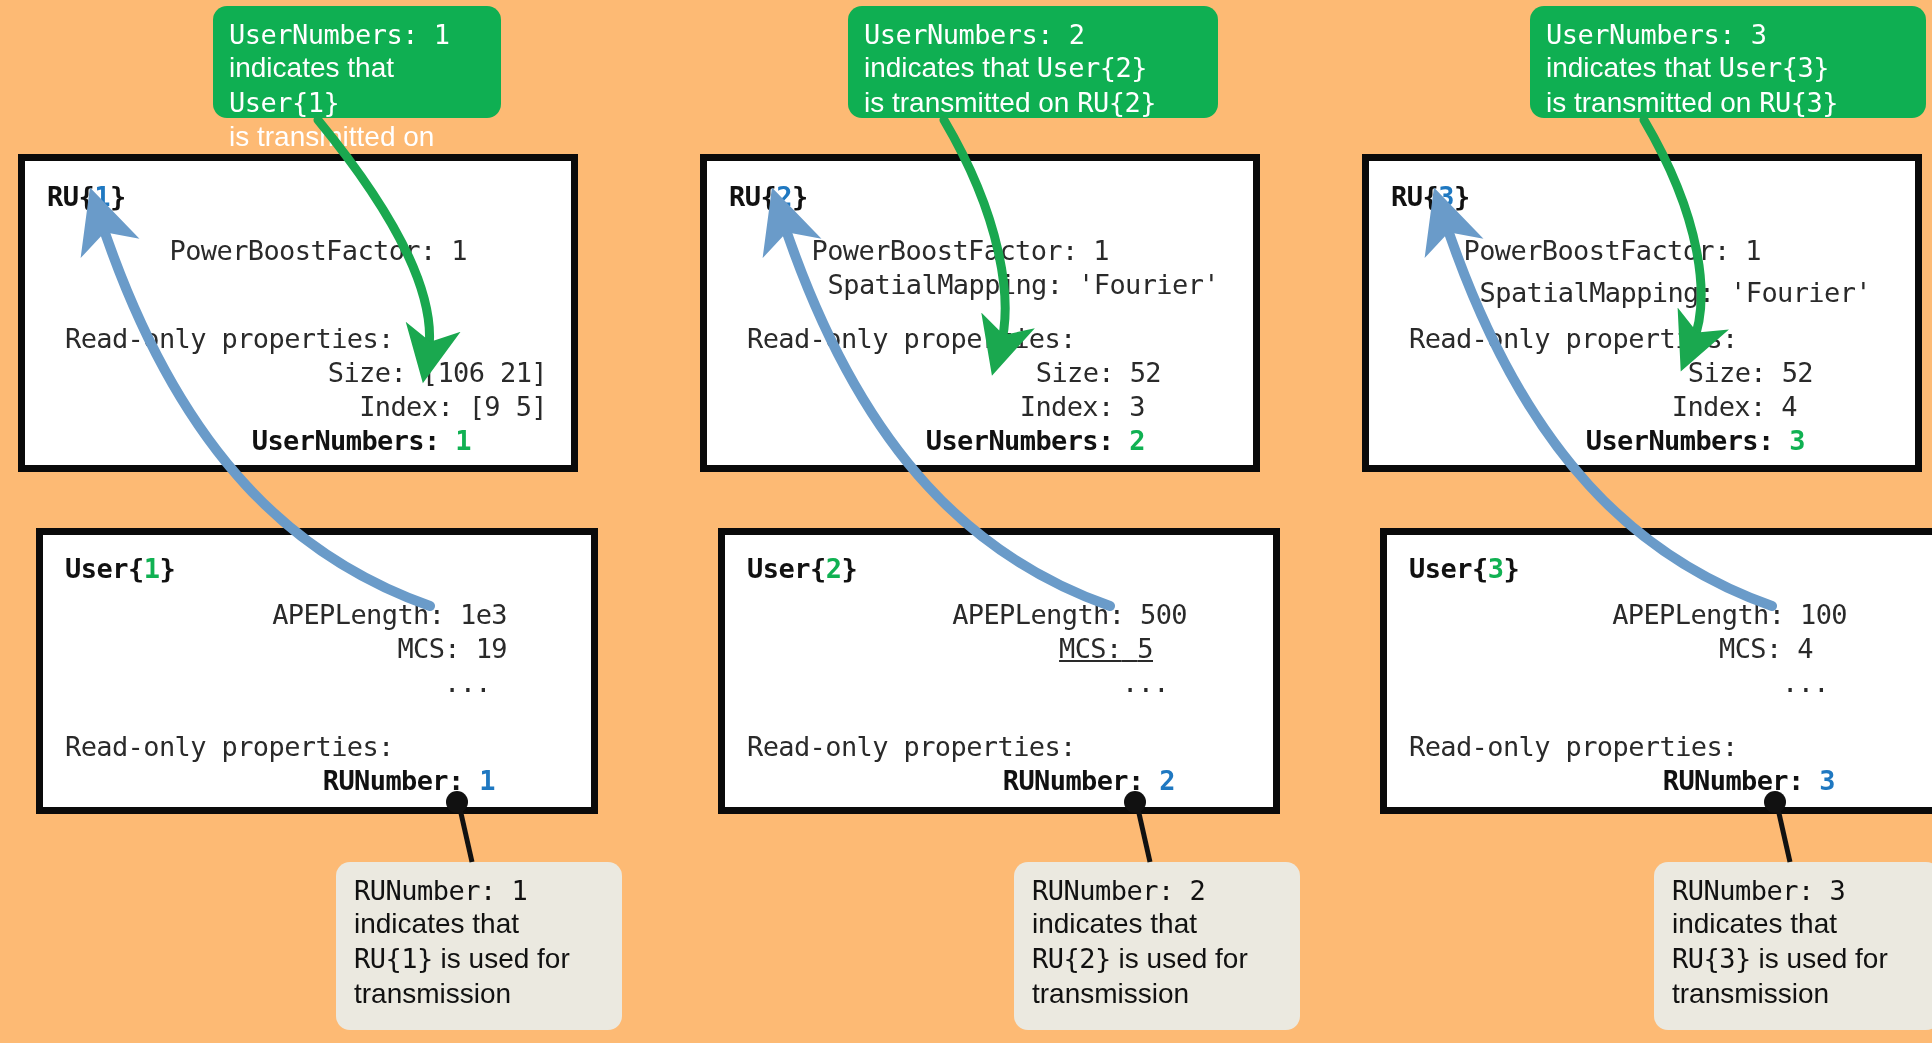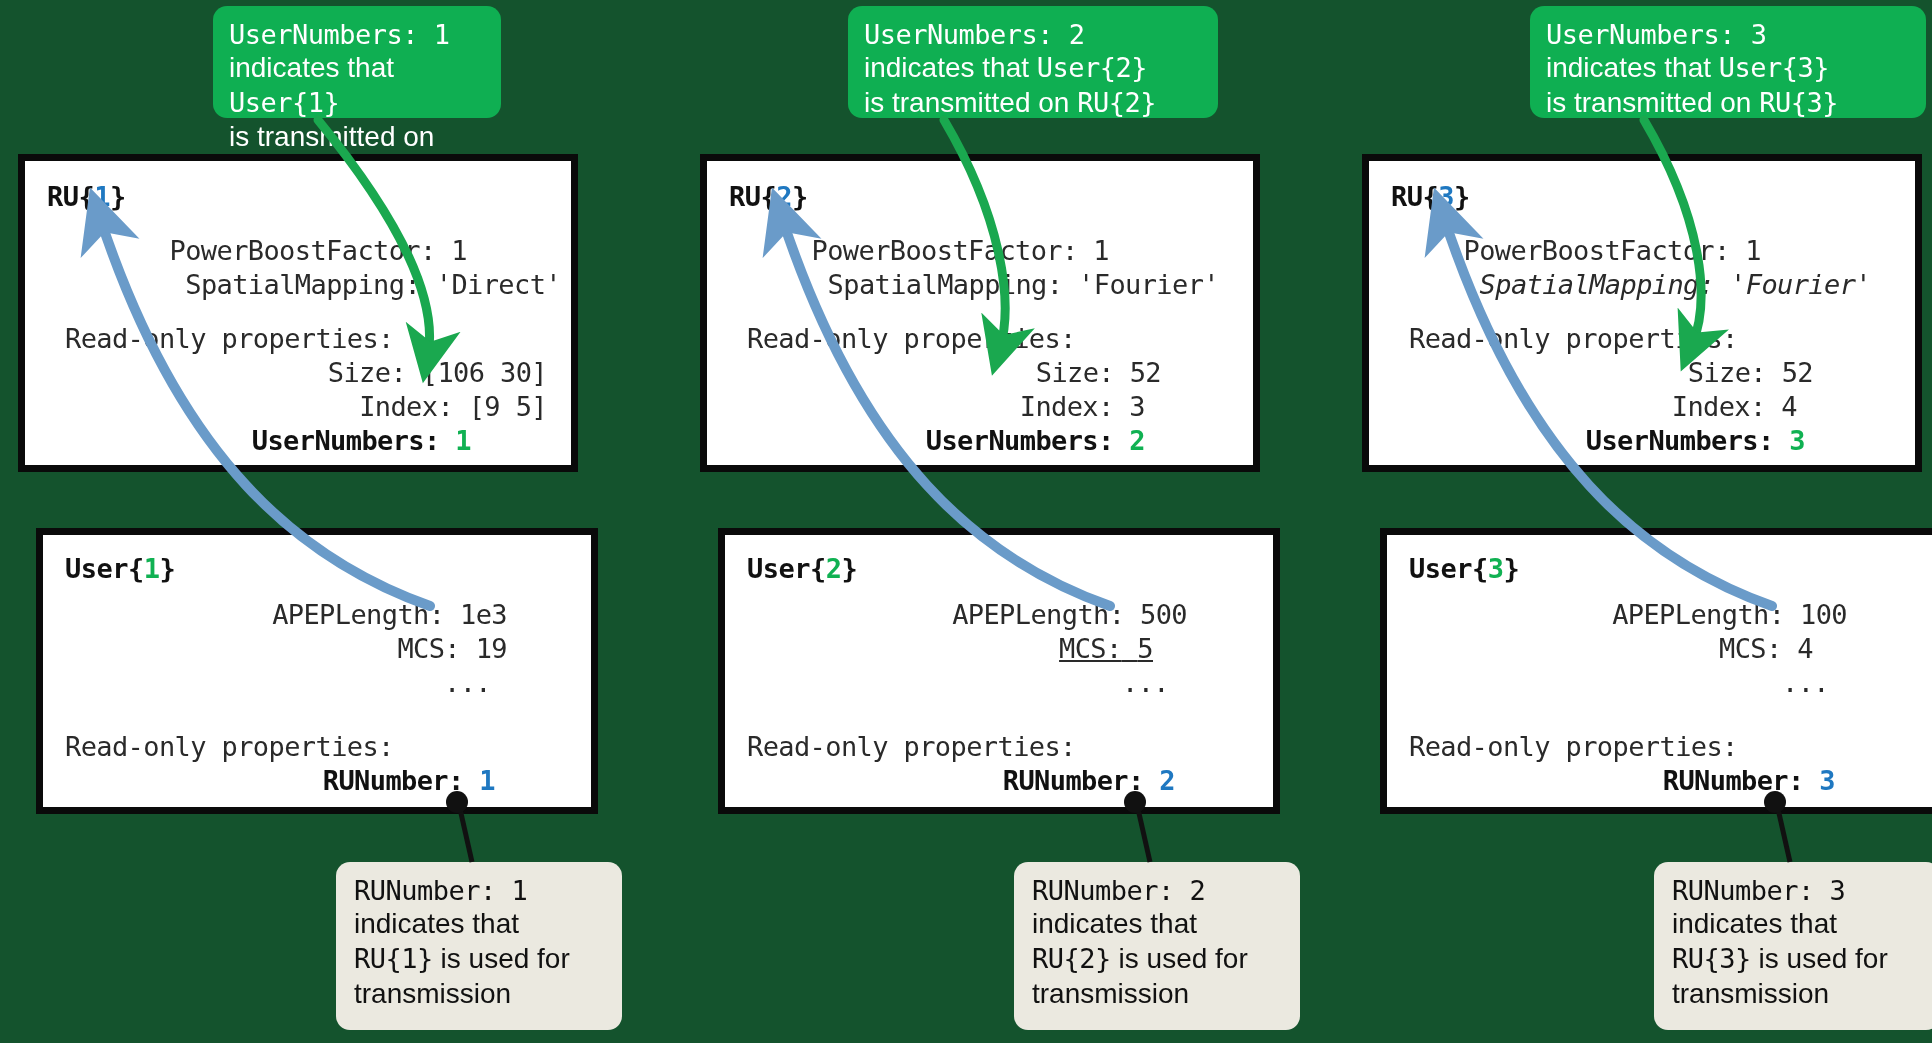--- a/index.html
+++ b/index.html
@@ -4,21 +4,21 @@
 <style>
   html, body {
     margin: 0;
     padding: 0;
     background: #4a6b50;
   }
   #canvas {
     position: relative;
     width: 1932px;
     height: 1043px;
-    background: #14532d;
+    background: #fdba74;
     overflow: hidden;
     font-family: "Liberation Sans", sans-serif;
   }
   .mono { font-family: "DejaVu Sans Mono", monospace; }
 
   
   .propbox {
     position: absolute;
     background: #ffffff;
     border: 7px solid #0a0a0a;
@@ -100,41 +100,40 @@
 
   <div class="callout-green" style="left:1530px; top:6px; width:396px; height:112px;">
     <div class="mono">UserNumbers: 3</div>
     <div><span>indicates that </span><span class="mono">User{3}</span></div>
     <div><span>is transmitted on </span><span class="mono">RU{3}</span></div>
   </div>
 
   <div class="propbox" style="left:18px; top:154px; width:560px; height:318px;">
     <div class="title" style="left:22px; top:20px;"><span>RU{</span><span class="blue">1</span><span>}</span></div>
     <div class="propline right" style="right:104px; top:74px;"><span>PowerBoostFactor:</span> <span>1</span></div>
-    <div class="propline right" style="right:10px; top:108px;"><span>SpatialMapping:</span> <span>'Direct'</span></div>
     <div class="propline" style="left:40px; top:162px;">Read-only properties:</div>
-    <div class="propline right" style="right:24px; top:196px;"><span>Size:</span> <span>[106 30]</span></div>
+    <div class="propline right" style="right:24px; top:196px;"><span>Size:</span> <span>[106 21]</span></div>
     <div class="propline right" style="right:24px; top:230px;"><span>Index:</span> <span>[9 5]</span></div>
     <div class="propline right bold" style="right:100px; top:264px;"><span>UserNumbers:</span> <span class="green">1</span></div>
   </div>
 
   <div class="propbox" style="left:700px; top:154px; width:560px; height:318px;">
     <div class="title" style="left:22px; top:20px;"><span>RU{</span><span class="blue">2</span><span>}</span></div>
     <div class="propline right" style="right:144px; top:74px;"><span>PowerBoostFactor:</span> <span>1</span></div>
     <div class="propline right" style="right:34px; top:108px;"><span>SpatialMapping:</span> <span>'Fourier'</span></div>
     <div class="propline" style="left:40px; top:162px;">Read-only properties:</div>
     <div class="propline right" style="right:92px; top:196px;"><span>Size:</span> <span>52</span></div>
     <div class="propline right" style="right:108px; top:230px;"><span>Index:</span> <span>3</span></div>
     <div class="propline right bold" style="right:108px; top:264px;"><span>UserNumbers:</span> <span class="green">2</span></div>
   </div>
 
   <div class="propbox" style="left:1362px; top:154px; width:560px; height:318px;">
     <div class="title" style="left:22px; top:20px;"><span>RU{</span><span class="blue">3</span><span>}</span></div>
     <div class="propline right" style="right:154px; top:74px;"><span>PowerBoostFactor:</span> <span>1</span></div>
-    <div class="propline right" style="right:44px; top:108px;font-style:italic;"><span>SpatialMapping:</span> <span>'Fourier'</span></div>
+    <div class="propline right" style="right:44px; top:116px;"><span>SpatialMapping:</span> <span>'Fourier'</span></div>
     <div class="propline" style="left:40px; top:162px;">Read-only properties:</div>
     <div class="propline right" style="right:102px; top:196px;"><span>Size:</span> <span>52</span></div>
     <div class="propline right" style="right:118px; top:230px;"><span>Index:</span> <span>4</span></div>
     <div class="propline right bold" style="right:110px; top:264px;"><span>UserNumbers:</span> <span class="green">3</span></div>
   </div>
 
   <div class="propbox" style="left:36px; top:528px; width:562px; height:286px;">
     <div class="title" style="left:22px; top:18px;"><span>User{</span><span class="green">1</span><span>}</span></div>
     <div class="propline right" style="right:84px; top:64px;"><span>APEPLength:</span> <span>1e3</span></div>
     <div class="propline right" style="right:84px; top:98px;"><span>MCS:</span> <span>19</span></div>

